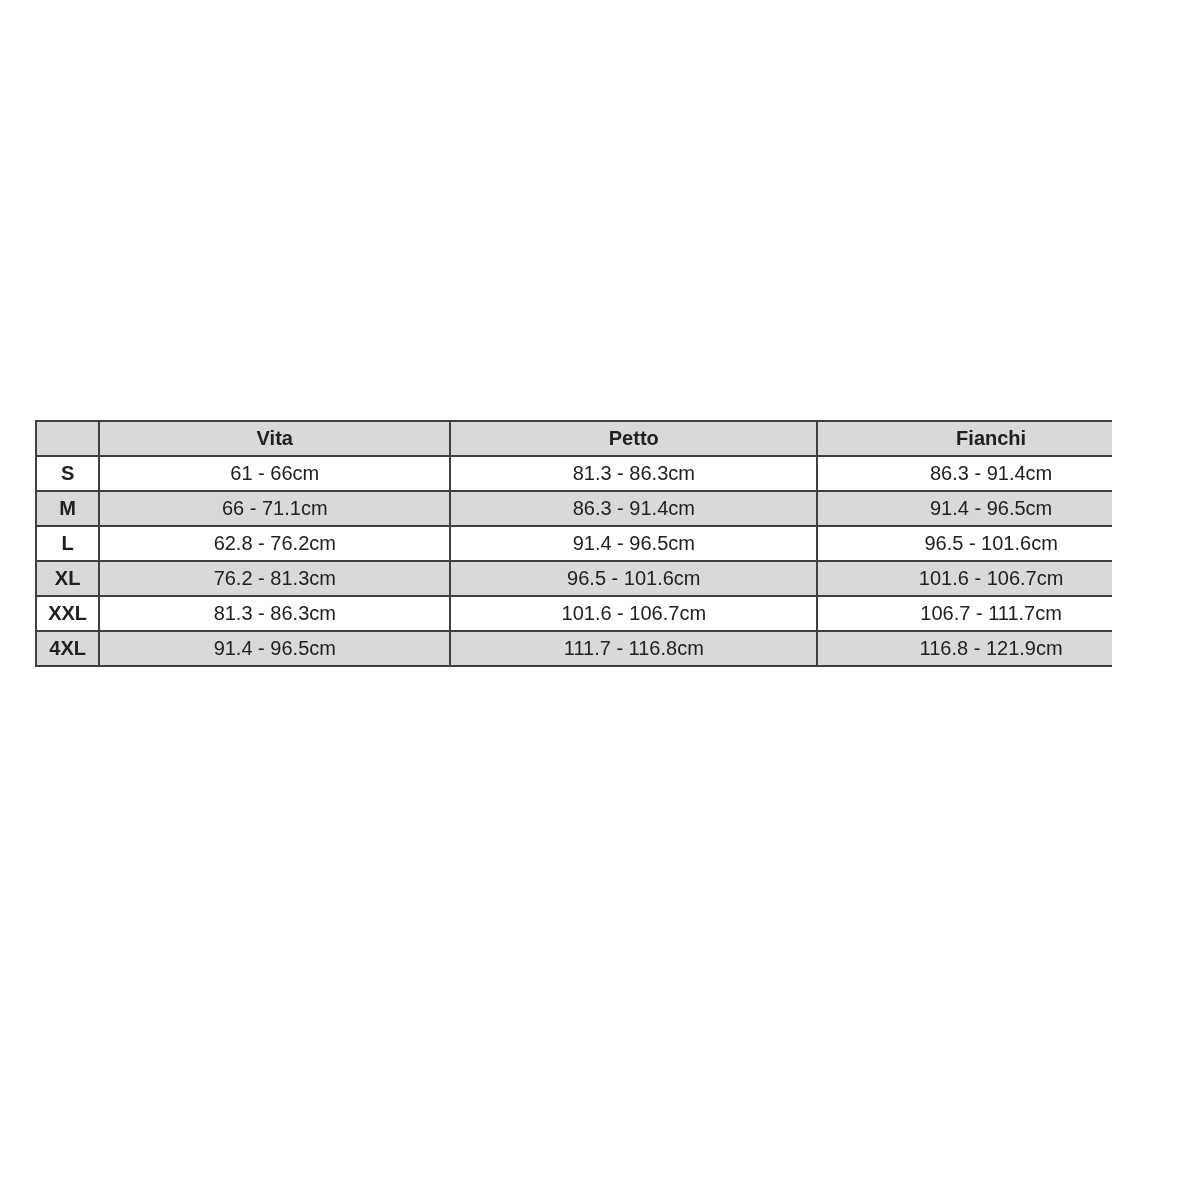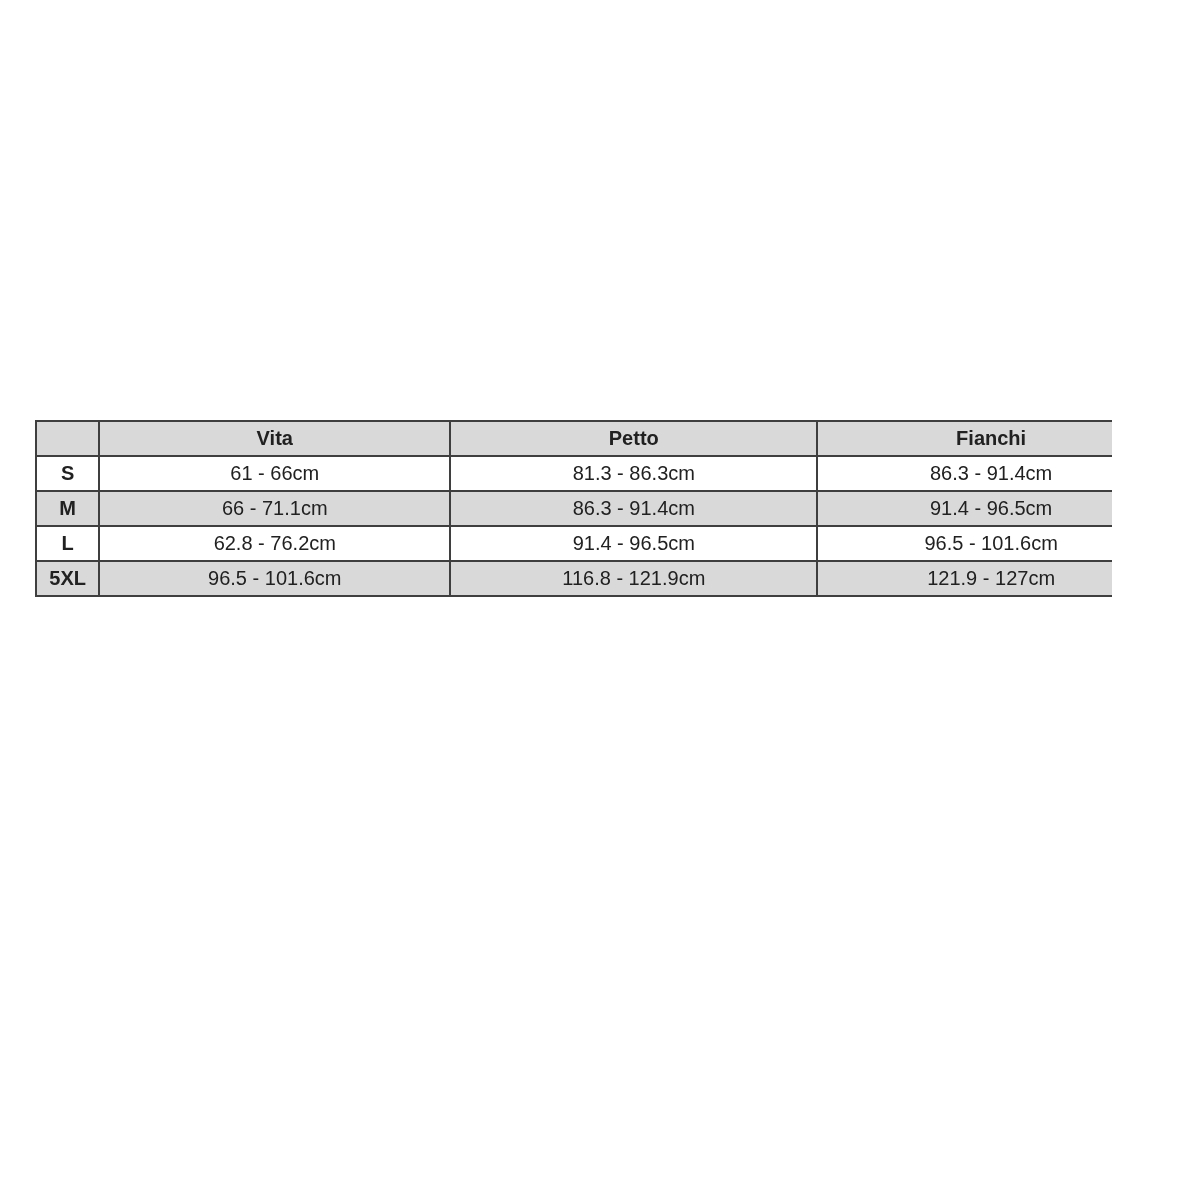--- a/index.html
+++ b/index.html
@@ -94,20 +94,32 @@
           <td>86.3 - 91.4cm</td>
           <td>91.4 - 96.5cm</td>
         </tr>
         <tr>
           <th>L</th>
           <td>62.8 - 76.2cm</td>
           <td>91.4 - 96.5cm</td>
           <td>96.5 - 101.6cm</td>
         </tr>
         <tr>
-          <th>5XL</th>
+          <th>XL</th>
+          <td>76.2 - 81.3cm</td>
           <td>96.5 - 101.6cm</td>
+          <td>101.6 - 106.7cm</td>
+        </tr>
+        <tr>
+          <th>XXL</th>
+          <td>81.3 - 86.3cm</td>
+          <td>101.6 - 106.7cm</td>
+          <td>106.7 - 111.7cm</td>
+        </tr>
+        <tr>
+          <th>4XL</th>
+          <td>91.4 - 96.5cm</td>
+          <td>111.7 - 116.8cm</td>
           <td>116.8 - 121.9cm</td>
-          <td>121.9 - 127cm</td>
         </tr>
       </tbody>
   </table>
 </div>
 
 </body></html>

